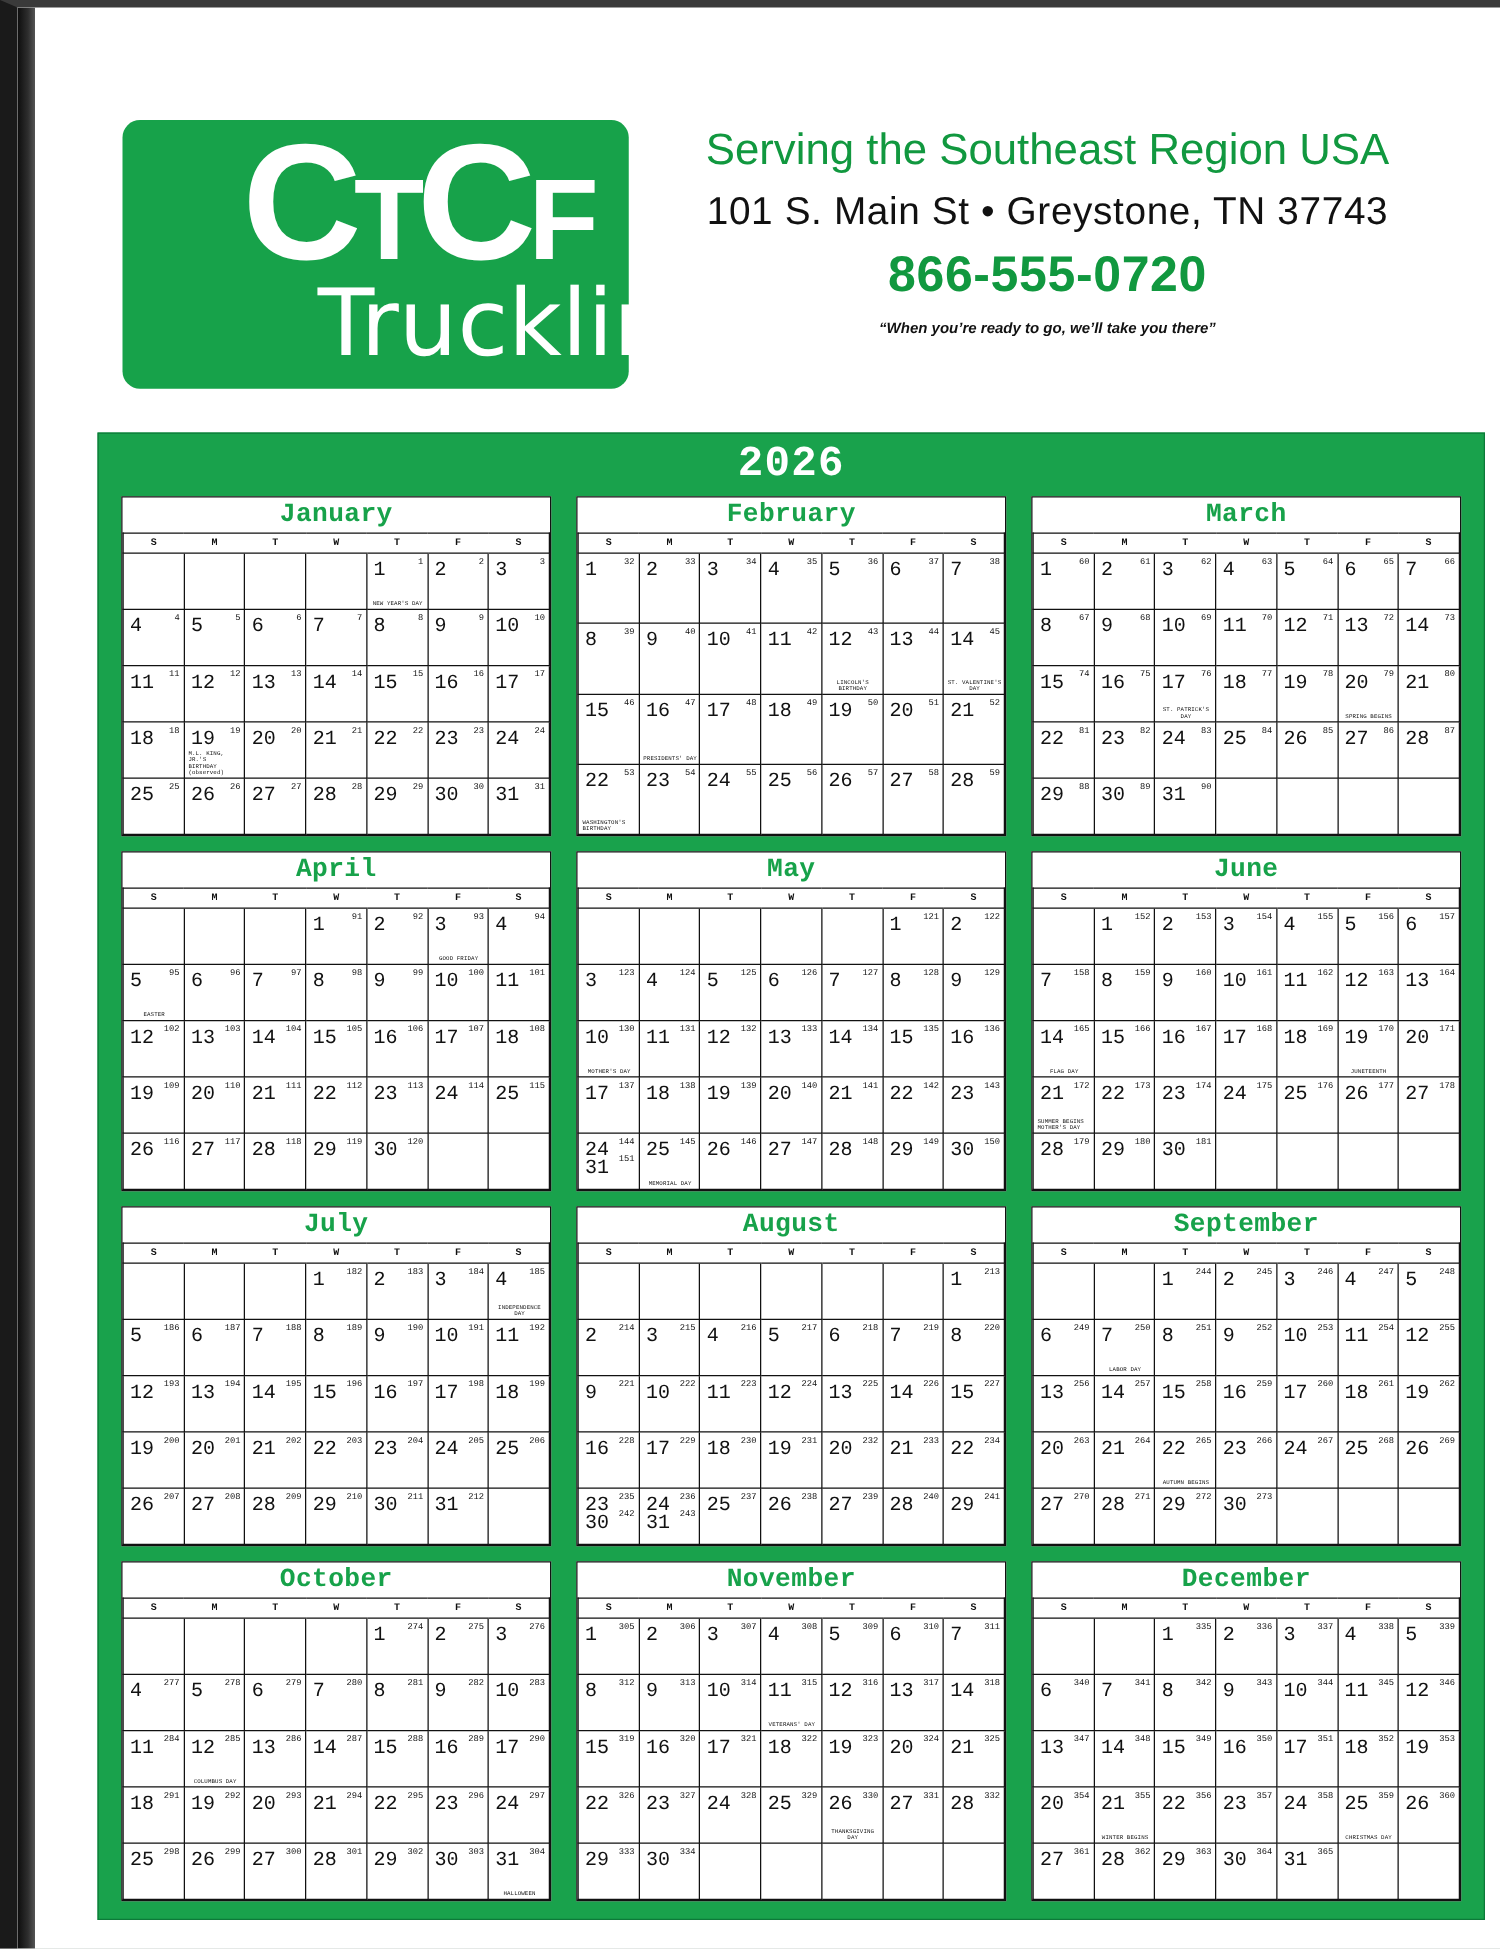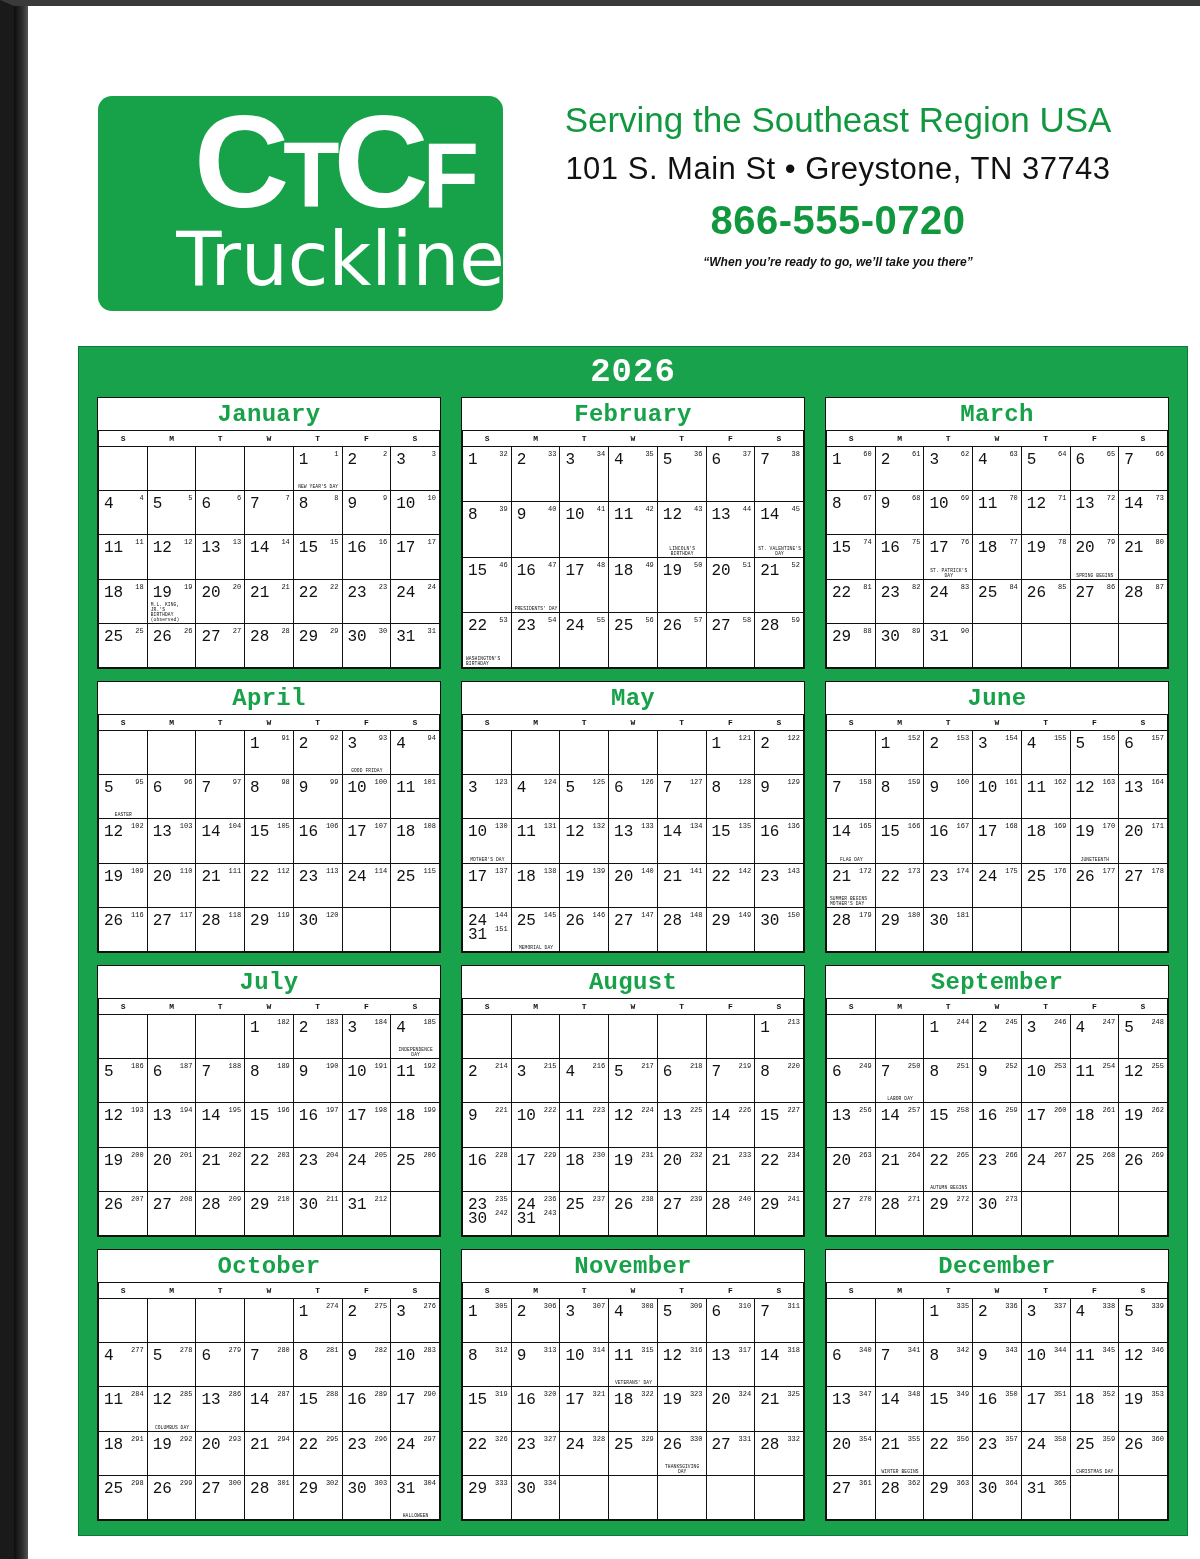--- a/index.html
+++ b/index.html
@@ -27,21 +27,21 @@
     background:#17a24a;border-radius:14px;
   }
   .logo-top{
     position:absolute;left:0;top:2px;width:405px;height:128px;
     color:#fff;font-weight:bold;font-size:132px;letter-spacing:-6px;
     text-align:center;line-height:128px;margin-left:33px;
   }
   .logo-top .small{font-size:92px;}
   .logo-bottom{
     position:absolute;left:0;top:118px;width:485px;height:90px;
-    color:#fff;font-size:74px;text-align:center;line-height:90px;
+    color:#fff;font-size:74px;text-align:right;line-height:90px;
     font-family:"DejaVu Sans", sans-serif;
   }
   .hdr-text{position:absolute;left:440px;top:14px;right:0;text-align:center;}
   .hdr-1{color:#11983f;font-size:35px;font-weight:normal;letter-spacing:0px;}
   .hdr-2{color:#111;font-size:31px;margin-top:11px;letter-spacing:0.5px;}
   .hdr-3{color:#11983f;font-size:40px;font-weight:bold;margin-top:11px;letter-spacing:0.5px;}
   .hdr-4{color:#111;font-size:12px;font-style:italic;font-weight:bold;margin-top:12px;}
 
   
   .cal{
@@ -53,21 +53,21 @@
     padding-top:6px;height:38px;line-height:38px;letter-spacing:1px;
   }
   .grid{
     position:absolute;left:0;right:0;top:44px;bottom:0;
     display:grid;grid-template-columns:repeat(3,1fr);grid-template-rows:repeat(4,1fr);
     gap:0px;padding:0 8px 8px 8px;box-sizing:border-box;
   }
   .month{margin:6px 10px;background:#fff;border:1px solid #111;box-sizing:border-box;
          display:flex;flex-direction:column;}
   .m-name{
-    text-align:center;color:#17a24a;font-weight:bold;font-size:24px;
+    text-align:center;color:#17a24a;font-weight:bold;font-size:21px;
     padding:3px 0 2px;letter-spacing:0.3px;
   }
   table.m{border-collapse:collapse;width:100%;table-layout:fixed;flex:1;}
   table.m th{
     font-size:8px;font-weight:bold;color:#111;text-align:center;
     border:1px solid #111;border-left:none;border-right:none;height:13px;
     background:#fff;
   }
   table.m th:first-child{border-left:1px solid #111;}
   table.m th:last-child{border-right:1px solid #111;}

